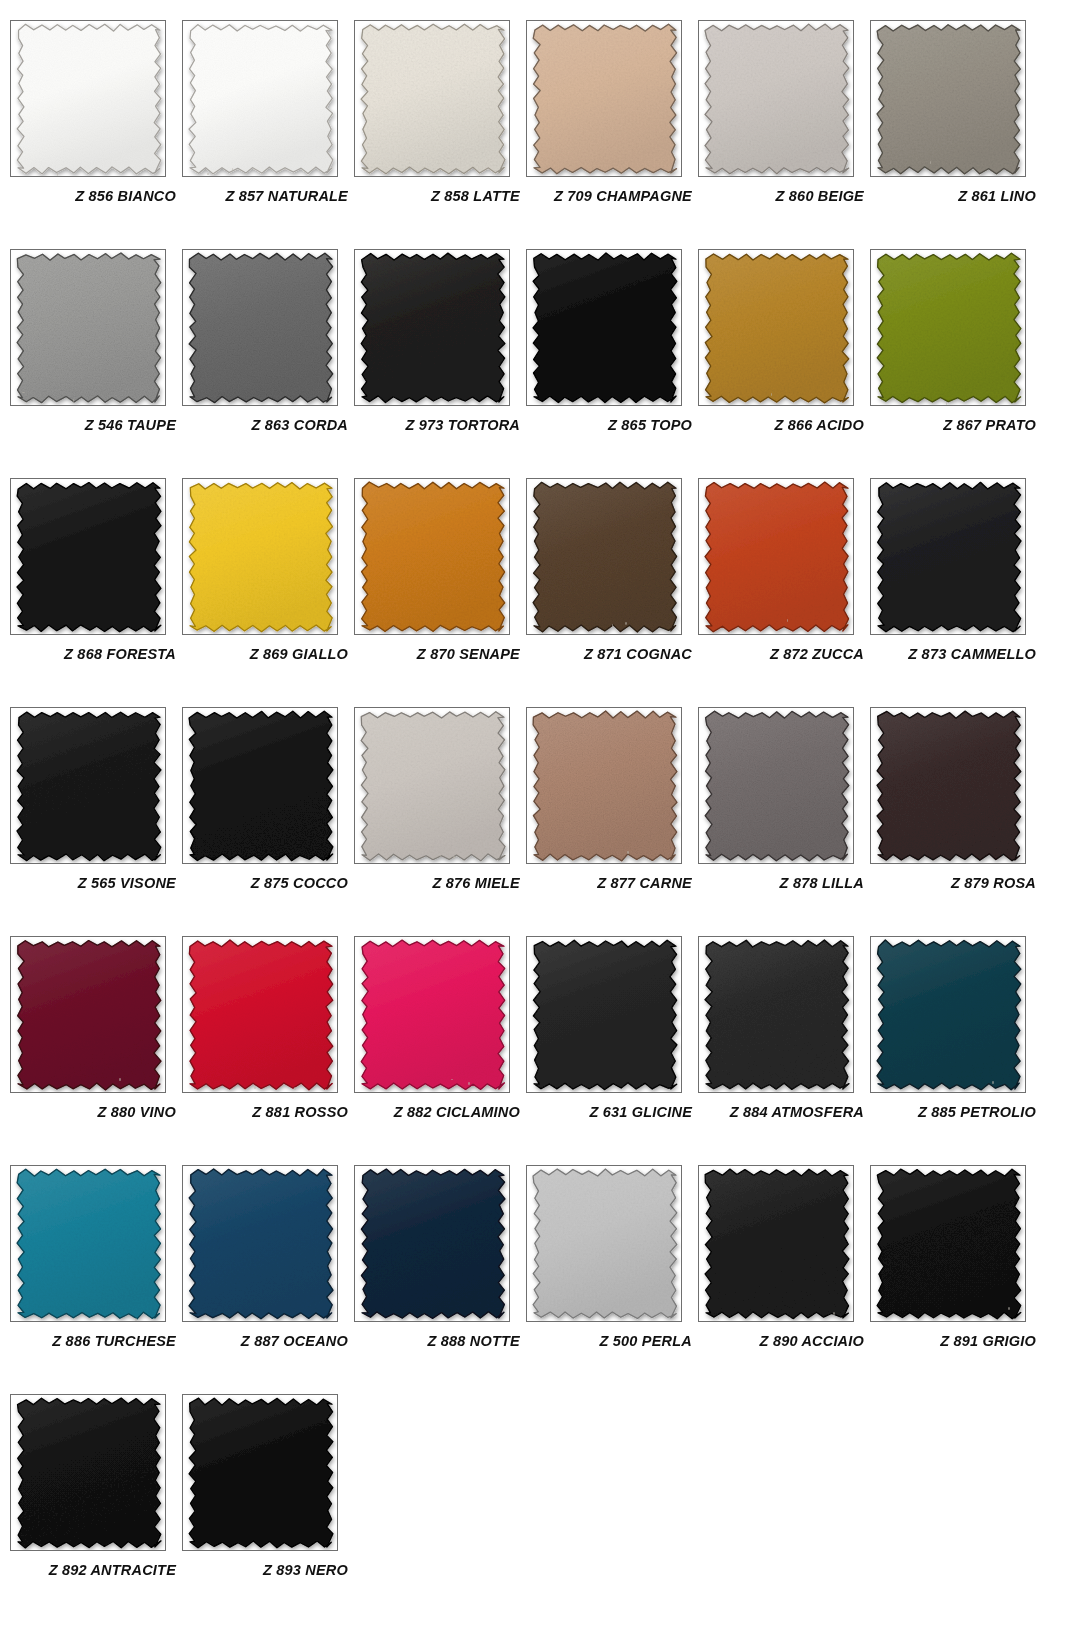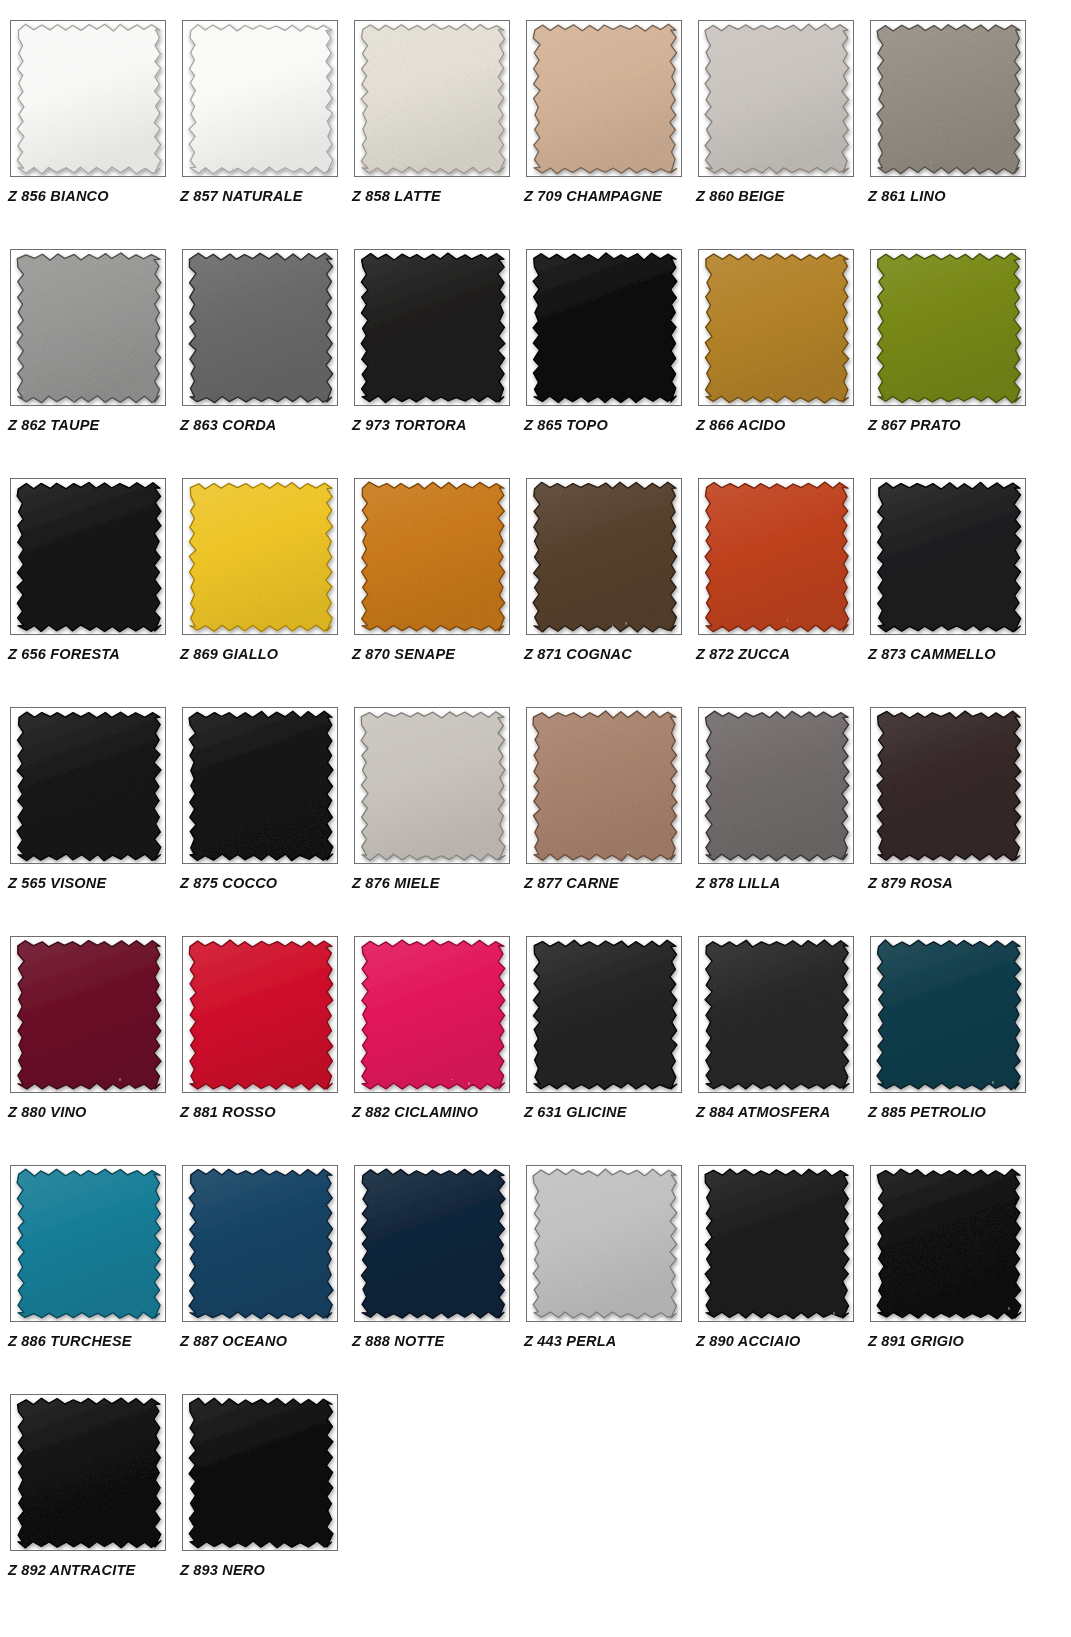--- a/index.html
+++ b/index.html
@@ -50,21 +50,21 @@
     width: 156px;
     height: 162px;
     display: block;
   }
 
   .swatch-label {
     position: absolute;
     left: 0;
     top: 168px;
     width: 168px;
-    text-align: left;
+    text-align: right;
     font-size: 14.5px;
     font-weight: bold;
     font-style: italic;
     color: #111111;
     letter-spacing: 0.2px;
     white-space: nowrap;
   }
 
   .speck {
     position: absolute;
@@ -340,21 +340,21 @@
             </linearGradient>
           </defs>
           <g transform="translate(7,9)" filter="url(#shf6)">
             <path d="M-0.66,4.70 L7.90,0.91 L16.63,4.29 L24.53,0.26 L32.06,6.20 L39.94,-0.01 L46.86,4.46 L56.21,0.47 L63.00,5.92 L71.04,0.54 L79.52,4.79 L87.65,-0.35 L93.68,4.56 L102.97,-1.00 L110.61,5.10 L118.08,0.80 L125.51,4.71 L133.33,0.68 L142.00,5.20 L136.01,5.73 L141.00,12.01 L137.10,20.12 L142.73,28.65 L137.33,36.02 L141.85,42.99 L136.55,50.14 L141.35,58.76 L137.64,65.78 L141.59,73.97 L137.79,81.85 L141.70,89.79 L137.43,97.15 L142.51,103.64 L137.03,111.95 L141.31,119.78 L136.49,127.41 L141.42,135.19 L136.80,148.00 L141.31,141.88 L134.08,148.53 L126.43,142.20 L118.08,148.45 L110.57,142.77 L102.20,148.19 L94.16,143.62 L87.14,148.27 L79.58,141.84 L70.12,147.91 L63.49,143.02 L56.15,147.94 L48.16,142.44 L38.60,147.58 L30.72,142.21 L23.63,148.67 L15.20,143.56 L8.25,147.77 L0.00,142.80 L4.46,143.78 L-0.55,135.97 L4.59,126.55 L-0.40,119.55 L5.61,112.59 L0.12,104.96 L5.42,96.87 L-0.88,88.51 L4.78,80.71 L-0.67,73.65 L5.34,66.39 L0.25,57.87 L4.60,50.08 L-0.36,43.33 L5.12,36.19 L-0.30,27.61 L5.52,20.52 L-0.14,13.22 Z" fill="url(#grf6)" stroke="#6d6d6b" stroke-width="1.3" stroke-linejoin="round" filter="url(#texf6)"></path>
             <path d="M-0.66,4.70 L7.90,0.91 L16.63,4.29 L24.53,0.26 L32.06,6.20 L39.94,-0.01 L46.86,4.46 L56.21,0.47 L63.00,5.92 L71.04,0.54 L79.52,4.79 L87.65,-0.35 L93.68,4.56 L102.97,-1.00 L110.61,5.10 L118.08,0.80 L125.51,4.71 L133.33,0.68 L142.00,5.20 L136.01,5.73 L141.00,12.01 L137.10,20.12 L142.73,28.65 L137.33,36.02 L141.85,42.99 L136.55,50.14 L141.35,58.76 L137.64,65.78 L141.59,73.97 L137.79,81.85 L141.70,89.79 L137.43,97.15 L142.51,103.64 L137.03,111.95 L141.31,119.78 L136.49,127.41 L141.42,135.19 L136.80,148.00 L141.31,141.88 L134.08,148.53 L126.43,142.20 L118.08,148.45 L110.57,142.77 L102.20,148.19 L94.16,143.62 L87.14,148.27 L79.58,141.84 L70.12,147.91 L63.49,143.02 L56.15,147.94 L48.16,142.44 L38.60,147.58 L30.72,142.21 L23.63,148.67 L15.20,143.56 L8.25,147.77 L0.00,142.80 L4.46,143.78 L-0.55,135.97 L4.59,126.55 L-0.40,119.55 L5.61,112.59 L0.12,104.96 L5.42,96.87 L-0.88,88.51 L4.78,80.71 L-0.67,73.65 L5.34,66.39 L0.25,57.87 L4.60,50.08 L-0.36,43.33 L5.12,36.19 L-0.30,27.61 L5.52,20.52 L-0.14,13.22 Z" fill="none" stroke="#3c3c3b" stroke-width="1.1" stroke-opacity="0.55" stroke-linejoin="round"></path>
           </g>
         </svg>
         <div class="speck" style="width: 1.2px; height: 2.6px; left: 62px; top: 149px;"></div>
         <div class="speck" style="width: 2.9px; height: 1.2px; left: 11px; top: 142px;"></div>
       </div>
-      <div class="swatch-label">Z 862 TAUPE</div>
+      <div class="swatch-label">Z 546 TAUPE</div>
     </div>
     <div class="swatch-cell">
       <div class="swatch-frame">
         <svg class="swatch-fabric" viewBox="0 0 156 162">
           <defs>
             <filter id="texf7" x="-8%" y="-8%" width="116%" height="116%">
               <feTurbulence type="fractalNoise" baseFrequency="0.85" numOctaves="4" seed="94" result="n"></feTurbulence>
               <feColorMatrix in="n" type="saturate" values="0" result="ng"></feColorMatrix>
               <feComponentTransfer in="ng" result="nc">
                 <feFuncA type="linear" slope="0.4" intercept="0"></feFuncA>
@@ -570,21 +570,21 @@
               <stop offset="48%" stop-color="#171717"></stop>
               <stop offset="100%" stop-color="#151515"></stop>
             </linearGradient>
           </defs>
           <g transform="translate(7,9)" filter="url(#shf12)">
             <path d="M0.17,6.09 L8.35,0.50 L15.59,5.76 L23.12,0.44 L32.24,5.41 L38.58,0.32 L48.03,5.78 L55.64,0.56 L62.94,4.38 L70.90,-0.46 L78.13,5.29 L86.53,0.05 L93.75,4.98 L101.81,0.62 L111.33,5.05 L118.89,-0.23 L127.17,4.97 L134.98,-0.33 L142.00,5.20 L136.52,4.88 L142.60,13.26 L137.24,19.72 L142.93,28.26 L137.79,35.33 L142.95,42.73 L136.21,50.35 L141.16,58.32 L136.80,67.21 L142.31,74.30 L136.08,82.52 L141.40,89.18 L136.65,96.71 L142.90,105.40 L137.34,111.96 L141.87,119.88 L136.45,128.33 L142.10,135.17 L136.80,148.00 L142.84,142.28 L133.14,148.50 L125.67,143.19 L117.83,148.04 L110.13,143.50 L101.60,148.70 L94.37,143.40 L86.59,148.49 L78.64,143.21 L71.92,147.25 L62.60,141.90 L54.45,147.90 L48.19,142.18 L38.71,147.69 L30.80,141.95 L23.16,148.43 L16.35,142.56 L8.46,147.20 L0.00,142.80 L5.31,142.45 L-0.40,134.80 L4.57,128.28 L-0.70,120.25 L5.26,111.72 L-0.96,104.01 L5.71,97.41 L-0.57,89.63 L5.63,81.54 L0.77,74.01 L5.65,66.13 L-0.26,59.38 L4.47,51.94 L-0.23,42.54 L5.17,36.23 L0.61,28.86 L4.40,20.42 L-0.81,13.12 Z" fill="url(#grf12)" stroke="#000000" stroke-width="1.3" stroke-linejoin="round" filter="url(#texf12)"></path>
             <path d="M0.17,6.09 L8.35,0.50 L15.59,5.76 L23.12,0.44 L32.24,5.41 L38.58,0.32 L48.03,5.78 L55.64,0.56 L62.94,4.38 L70.90,-0.46 L78.13,5.29 L86.53,0.05 L93.75,4.98 L101.81,0.62 L111.33,5.05 L118.89,-0.23 L127.17,4.97 L134.98,-0.33 L142.00,5.20 L136.52,4.88 L142.60,13.26 L137.24,19.72 L142.93,28.26 L137.79,35.33 L142.95,42.73 L136.21,50.35 L141.16,58.32 L136.80,67.21 L142.31,74.30 L136.08,82.52 L141.40,89.18 L136.65,96.71 L142.90,105.40 L137.34,111.96 L141.87,119.88 L136.45,128.33 L142.10,135.17 L136.80,148.00 L142.84,142.28 L133.14,148.50 L125.67,143.19 L117.83,148.04 L110.13,143.50 L101.60,148.70 L94.37,143.40 L86.59,148.49 L78.64,143.21 L71.92,147.25 L62.60,141.90 L54.45,147.90 L48.19,142.18 L38.71,147.69 L30.80,141.95 L23.16,148.43 L16.35,142.56 L8.46,147.20 L0.00,142.80 L5.31,142.45 L-0.40,134.80 L4.57,128.28 L-0.70,120.25 L5.26,111.72 L-0.96,104.01 L5.71,97.41 L-0.57,89.63 L5.63,81.54 L0.77,74.01 L5.65,66.13 L-0.26,59.38 L4.47,51.94 L-0.23,42.54 L5.17,36.23 L0.61,28.86 L4.40,20.42 L-0.81,13.12 Z" fill="none" stroke="#000000" stroke-width="1.1" stroke-opacity="0.55" stroke-linejoin="round"></path>
           </g>
         </svg>
       </div>
-      <div class="swatch-label">Z 656 FORESTA</div>
+      <div class="swatch-label">Z 868 FORESTA</div>
     </div>
     <div class="swatch-cell">
       <div class="swatch-frame">
         <svg class="swatch-fabric" viewBox="0 0 156 162">
           <defs>
             <filter id="texf13" x="-8%" y="-8%" width="116%" height="116%">
               <feTurbulence type="fractalNoise" baseFrequency="0.55" numOctaves="2" seed="172" result="n"></feTurbulence>
               <feColorMatrix in="n" type="saturate" values="0" result="ng"></feColorMatrix>
               <feComponentTransfer in="ng" result="nc">
                 <feFuncA type="linear" slope="0.18" intercept="0"></feFuncA>
@@ -1382,21 +1382,21 @@
               <stop offset="48%" stop-color="#c4c4c4"></stop>
               <stop offset="100%" stop-color="#b4b4b4"></stop>
             </linearGradient>
           </defs>
           <g transform="translate(7,9)" filter="url(#shf33)">
             <path d="M-0.94,5.98 L6.96,0.07 L14.93,4.90 L23.18,-0.92 L31.87,4.67 L38.83,-0.52 L48.12,4.42 L54.63,0.90 L63.72,5.97 L71.42,-0.96 L78.28,5.03 L86.58,0.46 L94.00,4.47 L102.77,0.29 L110.82,5.85 L118.73,-0.86 L126.95,5.89 L134.77,0.16 L142.00,5.20 L137.32,4.90 L142.21,12.62 L137.74,20.32 L141.65,27.91 L136.38,34.88 L142.83,42.81 L136.04,51.08 L142.49,58.76 L136.87,66.20 L142.82,74.47 L136.08,81.87 L142.34,89.04 L135.94,97.19 L141.27,105.58 L137.42,112.03 L141.82,120.23 L137.33,127.53 L142.46,136.12 L136.80,148.00 L142.21,143.67 L133.86,147.41 L127.01,142.64 L117.97,147.60 L110.58,143.08 L103.50,148.49 L94.10,143.59 L86.67,147.25 L78.32,142.01 L70.26,147.94 L62.51,142.01 L55.49,147.76 L47.30,143.26 L39.07,148.10 L31.07,142.03 L24.52,147.60 L16.38,142.07 L7.20,147.19 L0.00,142.80 L4.31,141.81 L-0.89,134.72 L4.51,127.33 L0.26,119.72 L6.01,112.69 L-0.75,103.68 L4.71,96.28 L0.53,89.55 L4.60,82.42 L0.80,73.27 L5.73,66.24 L0.94,58.66 L6.02,50.42 L0.25,43.75 L5.34,35.38 L0.80,28.26 L4.49,21.07 L-0.18,12.77 Z" fill="url(#grf33)" stroke="#a2a2a2" stroke-width="1.3" stroke-linejoin="round" filter="url(#texf33)"></path>
             <path d="M-0.94,5.98 L6.96,0.07 L14.93,4.90 L23.18,-0.92 L31.87,4.67 L38.83,-0.52 L48.12,4.42 L54.63,0.90 L63.72,5.97 L71.42,-0.96 L78.28,5.03 L86.58,0.46 L94.00,4.47 L102.77,0.29 L110.82,5.85 L118.73,-0.86 L126.95,5.89 L134.77,0.16 L142.00,5.20 L137.32,4.90 L142.21,12.62 L137.74,20.32 L141.65,27.91 L136.38,34.88 L142.83,42.81 L136.04,51.08 L142.49,58.76 L136.87,66.20 L142.82,74.47 L136.08,81.87 L142.34,89.04 L135.94,97.19 L141.27,105.58 L137.42,112.03 L141.82,120.23 L137.33,127.53 L142.46,136.12 L136.80,148.00 L142.21,143.67 L133.86,147.41 L127.01,142.64 L117.97,147.60 L110.58,143.08 L103.50,148.49 L94.10,143.59 L86.67,147.25 L78.32,142.01 L70.26,147.94 L62.51,142.01 L55.49,147.76 L47.30,143.26 L39.07,148.10 L31.07,142.03 L24.52,147.60 L16.38,142.07 L7.20,147.19 L0.00,142.80 L4.31,141.81 L-0.89,134.72 L4.51,127.33 L0.26,119.72 L6.01,112.69 L-0.75,103.68 L4.71,96.28 L0.53,89.55 L4.60,82.42 L0.80,73.27 L5.73,66.24 L0.94,58.66 L6.02,50.42 L0.25,43.75 L5.34,35.38 L0.80,28.26 L4.49,21.07 L-0.18,12.77 Z" fill="none" stroke="#595959" stroke-width="1.1" stroke-opacity="0.55" stroke-linejoin="round"></path>
           </g>
         </svg>
       </div>
-      <div class="swatch-label">Z 443 PERLA</div>
+      <div class="swatch-label">Z 500 PERLA</div>
     </div>
     <div class="swatch-cell">
       <div class="swatch-frame">
         <svg class="swatch-fabric" viewBox="0 0 156 162">
           <defs>
             <filter id="texf34" x="-8%" y="-8%" width="116%" height="116%">
               <feTurbulence type="fractalNoise" baseFrequency="0.85" numOctaves="4" seed="445" result="n"></feTurbulence>
               <feColorMatrix in="n" type="saturate" values="0" result="ng"></feColorMatrix>
               <feComponentTransfer in="ng" result="nc">
                 <feFuncA type="linear" slope="0.48" intercept="0"></feFuncA>

